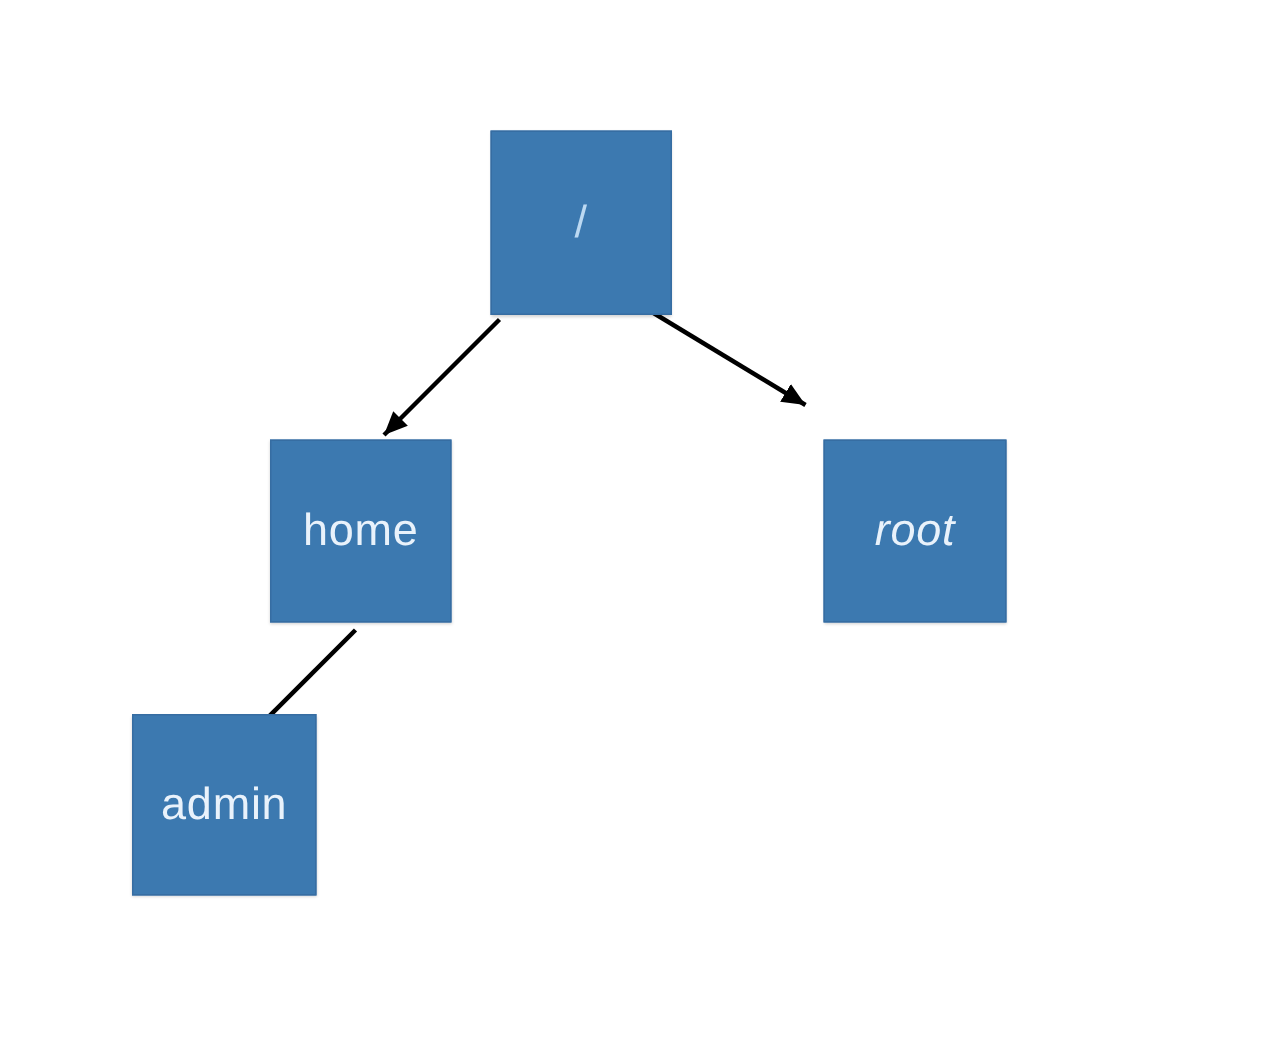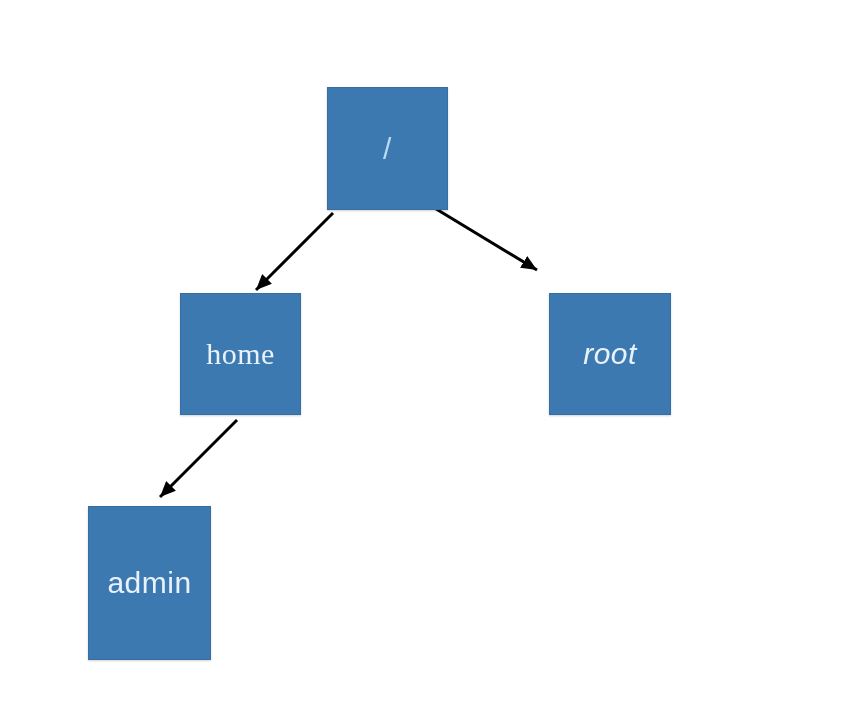--- a/index.html
+++ b/index.html
@@ -49,22 +49,22 @@
         <path id="arrowhead-path" d="M0,0 L5.2,2.3 L0,4.6 Z" fill="#000000"></path>
       </marker>
     </defs>
   <line x1="333" y1="213" x2="256" y2="290" stroke="#000000" stroke-width="3" marker-end="url(#arrowhead)"></line>
       <line x1="423" y1="201" x2="537" y2="270" stroke="#000000" stroke-width="3" marker-end="url(#arrowhead)"></line>
       <line x1="237" y1="420" x2="160" y2="497" stroke="#000000" stroke-width="3" marker-end="url(#arrowhead)"></line>
     </svg>
 <div class="tree-node" style="left: 327px; top: 87px; width: 121px; height: 123px; background: rgb(60, 121, 176); border: 1px solid rgb(54, 109, 162);">
       <span class="node-label" style="color: rgb(188, 217, 242);">/</span>
     </div>
-    <div class="tree-node" style="left: 180px; top: 293px; width: 121px; height: 122px; background: rgb(60, 121, 176); border: 1px solid rgb(54, 109, 162); font-family: Liberation Serif, serif;">
+    <div class="tree-node" style="left: 180px; top: 293px; width: 121px; height: 122px; background: rgb(60, 121, 176); border: 1px solid rgb(54, 109, 162);">
       <span class="node-label" style="color: rgb(233, 242, 251);">home</span>
     </div>
     <div class="tree-node" style="left: 549px; top: 293px; width: 122px; height: 122px; background: rgb(60, 121, 176); border: 1px solid rgb(54, 109, 162);">
       <span class="node-label" style="color: rgb(233, 242, 251); font-style: italic;">root</span>
     </div>
-    <div class="tree-node" style="left: 88px; top: 506px; width: 123px; height: 154px; background: rgb(60, 121, 176); border: 1px solid rgb(54, 109, 162);">
+    <div class="tree-node" style="left: 88px; top: 476px; width: 123px; height: 121px; background: rgb(60, 121, 176); border: 1px solid rgb(54, 109, 162);">
       <span class="node-label" style="color: rgb(233, 242, 251);">admin</span>
     </div>
   </div>
 
 </body></html>

